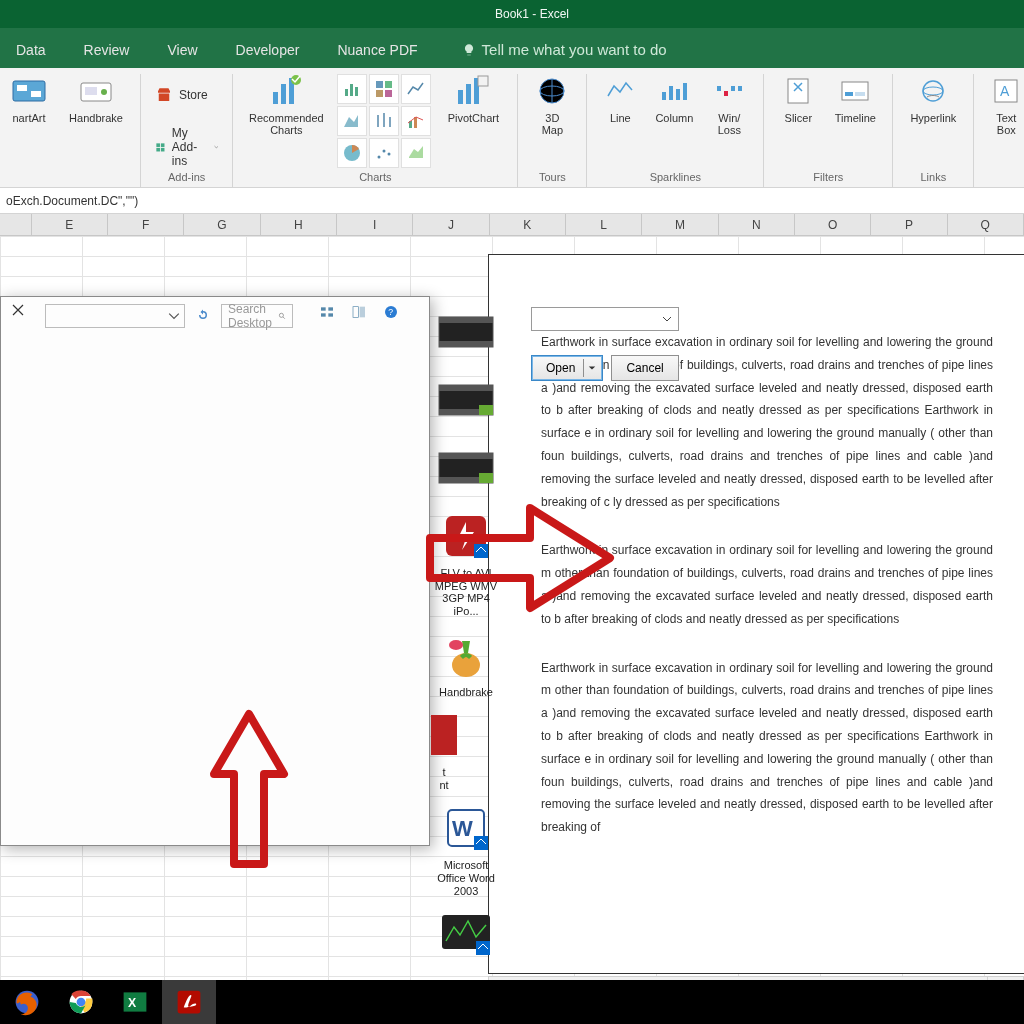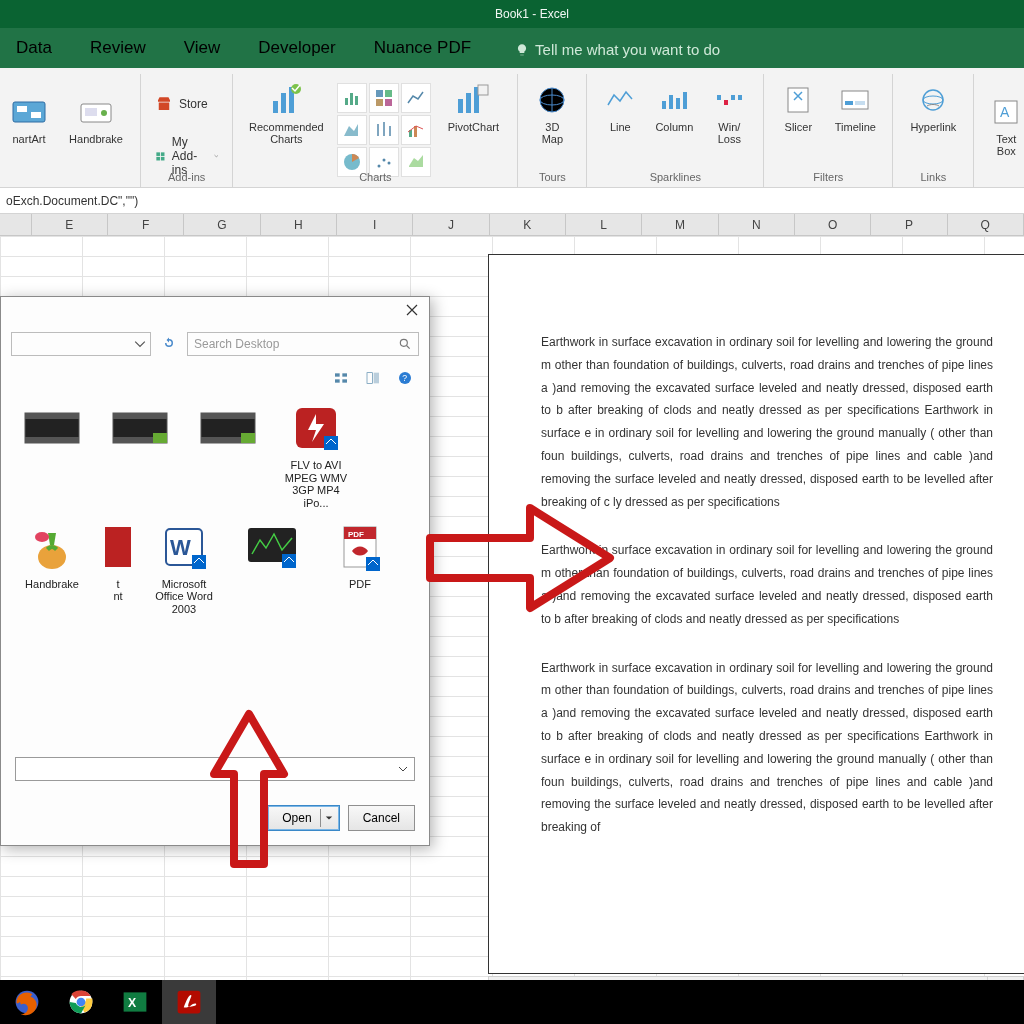--- a/index.html
+++ b/index.html
@@ -4,27 +4,27 @@
 <style>
 * { margin: 0; padding: 0; box-sizing: border-box; font-family: "Segoe UI", Tahoma, sans-serif; }
 body { width: 1024px; height: 1024px; overflow: hidden; background: #fff; position: relative; }
 
 
 .titlebar { height: 28px; background: #0a6332; color: #fff; display: flex; align-items: center; justify-content: center; font-size: 12px; }
 .titlebar span { opacity: .95; margin-left: 40px; }
 
 
 .tabs { height: 40px; background: #217346; display: flex; align-items: flex-end; padding-left: 12px; gap: 30px; }
-.tab { color: #000000; font-size: 17px; padding: 8px 4px 10px 4px; cursor: default; }
+.tab { color: #e5e5e5; font-size: 14px; padding: 8px 4px 10px 4px; cursor: default; }
 .tell-me { display: flex; align-items: center; gap: 6px; color: #cfe8d8; font-size: 15px; margin-left: 10px; padding-bottom: 10px; }
 .tell-me svg { width: 14px; height: 14px; fill: #cfe8d8; }
 
 
 .ribbon { height: 120px; background: #f3f3f3; border-bottom: 1px solid #d4d4d4; display: flex; padding: 6px 0 0 0; }
-.rgroup { border-right: 1px solid #d4d4d4; padding: 0 12px 2px 12px; display: flex; flex-direction: column; justify-content: flex-end; }
+.rgroup { border-right: 1px solid #d4d4d4; padding: 0 12px 2px 12px; display: flex; flex-direction: column; justify-content: space-between; }
 .rgroup-items { display: flex; align-items: flex-start; gap: 10px; height: 88px; }
 .rgroup-label { text-align: center; font-size: 11px; color: #666; padding-bottom: 2px; }
 .rbtn-big { display: flex; flex-direction: column; align-items: center; justify-content: flex-start; width: 64px; gap: 4px; font-size: 11px; color: #333; text-align: center; }
 .rbtn-big .ic { width: 34px; height: 34px; display: flex; align-items: center; justify-content: center; }
 .rbtn-sm { display: flex; align-items: center; gap: 6px; font-size: 12px; color: #333; padding: 4px 2px; }
 .rbtn-sm .ic { width: 18px; height: 18px; display: flex; align-items: center; justify-content: center; }
 .sub-col { display: flex; flex-direction: column; gap: 2px; }
 .gallery { display: flex; gap: 2px; }
 .gal-cell { width: 30px; height: 30px; background: #fff; border: 1px solid #e0e0e0; display: flex; align-items: center; justify-content: center; }
 .gal-cell svg { width: 20px; height: 20px; }
@@ -38,21 +38,21 @@
 .col { width: 82px; border-right: 1px solid #c7c7c7; text-align: center; font-size: 12px; color: #444; line-height: 22px; }
 
 
 .grid { position: relative; height: 760px; }
 .gridlines { position: absolute; inset: 0;
   background-image: linear-gradient(to right, #e3e3e3 1px, transparent 1px),
                     linear-gradient(to bottom, #e3e3e3 1px, transparent 1px);
   background-size: 82px 20px; }
 
 
-.dialog { position: absolute; left: 0; top: 60px; width: 430px; height: 550px; background: #fdfdfd; border: 1px solid #8a8a8a; box-shadow: 3px 3px 14px rgba(0,0,0,.3); display: flex; flex-direction: column; font-size: 12px; }
+.dialog { position: absolute; left: 0; top: 60px; width: 430px; height: 550px; background: #fdfdfd; border: 1px solid #8a8a8a; box-shadow: 3px 3px 14px rgba(0,0,0,.3); display: flex; flex-direction: row; font-size: 12px; }
 .dlg-title { height: 28px; display: flex; justify-content: flex-end; align-items: flex-start; padding: 2px 6px; }
 .dlg-close { width: 22px; height: 22px; display: flex; align-items: center; justify-content: center; font-size: 16px; }
 .dlg-nav { height: 38px; display: flex; align-items: center; gap: 12px; padding: 0 10px; }
 .dlg-nav .path { flex: 0 0 140px; border: 1px solid #bcbcbc; height: 24px; display: flex; align-items: center; justify-content: flex-end; padding-right: 4px; }
 .dlg-nav .path svg, .dlg-nav .refresh svg { width: 12px; height: 12px; fill: #555; }
 .dlg-nav .search { flex: 1; border: 1px solid #bcbcbc; height: 24px; display: flex; align-items: center; padding: 0 6px; color: #888; justify-content: space-between; }
 .dlg-tool { height: 30px; display: flex; justify-content: flex-end; align-items: center; gap: 16px; padding: 0 16px; }
 .dlg-tool svg { width: 16px; height: 16px; }
 .dlg-body { flex: 1; padding: 8px 14px; display: flex; flex-wrap: wrap; align-content: flex-start; gap: 10px 14px; }
 .file { width: 74px; font-size: 11px; color: #222; text-align: center; line-height: 1.15; }

